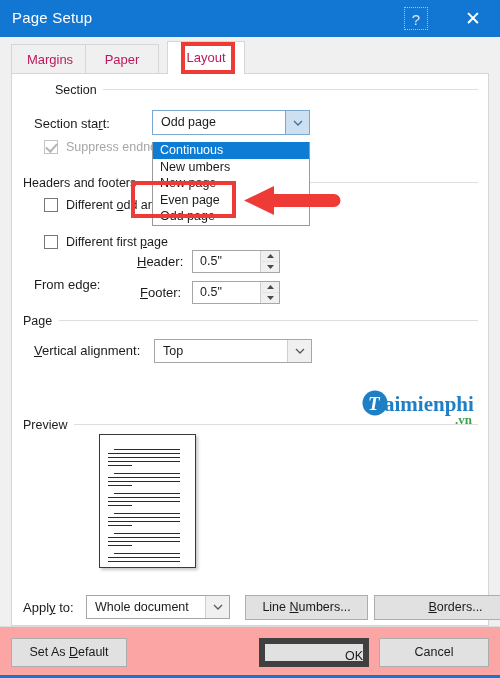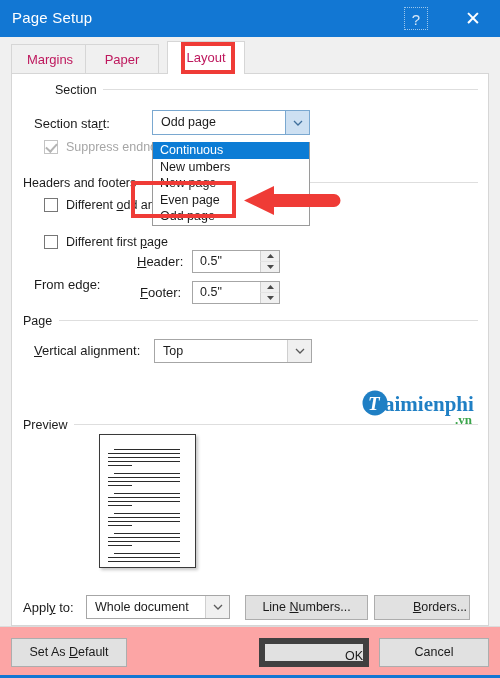--- a/index.html
+++ b/index.html
@@ -439,21 +439,21 @@
     <div class="combo" style="left:74px; top:521px; width:144px; height:24px; line-height:22px;text-align:center;">
       <span class="combo-value">Whole document</span>
       <span class="combo-arrow">
         <svg width="10" height="6" viewBox="0 0 10 6">
             <path d="M1 1 L5 5 L9 1" stroke="#5a5a5a" stroke-width="1.3" fill="none"></path>
           </svg>
       </span>
     </div>
 
     <div class="btn" style="left:233px; top:521px; width:123px; height:25px; line-height:23px;">Line <span class="u">N</span>umbers...</div>
-    <div class="btn" style="left:362px; top:521px; width:96px; height:25px; line-height:23px;padding-left:36px;"><span class="u">B</span>orders...</div>
+    <div class="btn" style="left:362px; top:521px; width:127px; height:25px; line-height:23px;padding-left:36px;"><span class="u">B</span>orders...</div>
 
   </div>
 
   <div id="preview-page">
 
     <div class="pv-line" style="left:14px; top:14px; width:66px;"></div>
     <div class="pv-line" style="left:8px;  top:18px; width:72px;"></div>
     <div class="pv-line" style="left:8px;  top:22px; width:72px;"></div>
     <div class="pv-line" style="left:8px;  top:26px; width:72px;"></div>
     <div class="pv-line" style="left:8px;  top:30px; width:24px;"></div>

